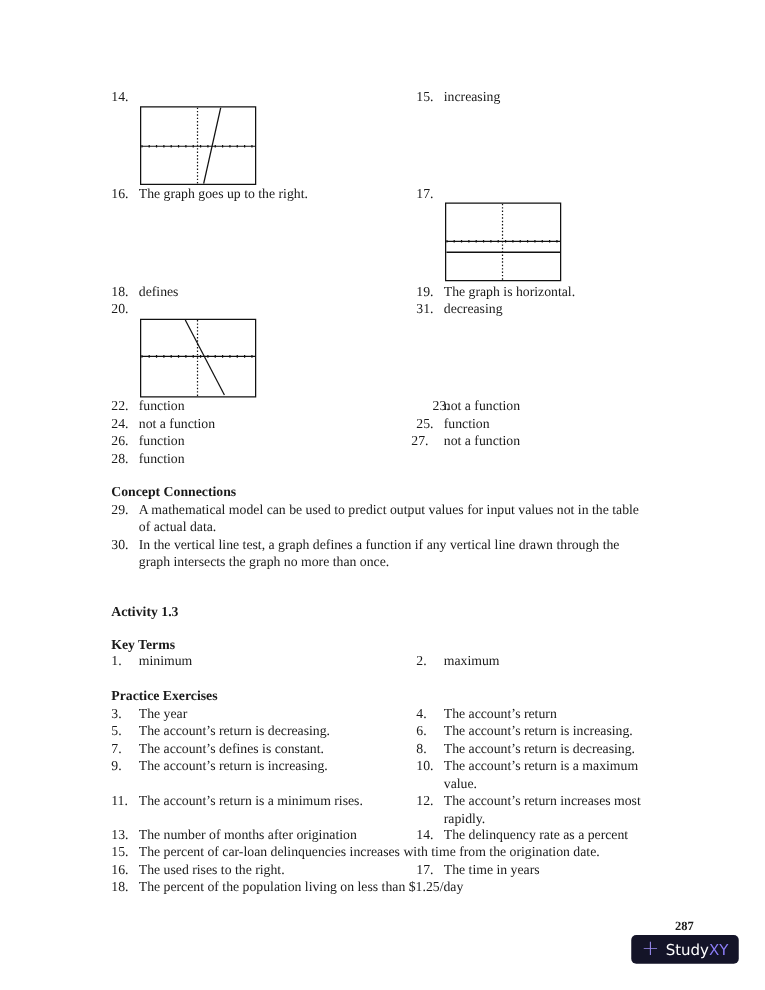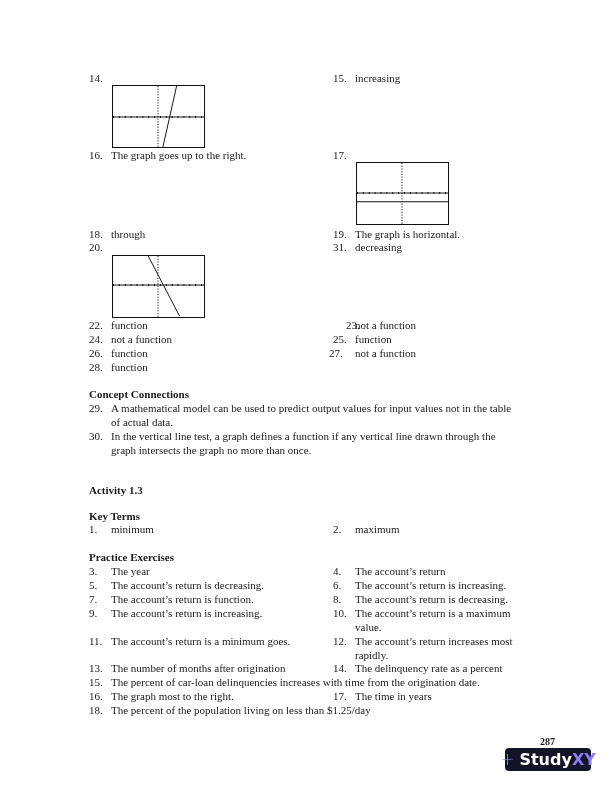--- a/index.html
+++ b/index.html
@@ -8,21 +8,21 @@
   .abs { position: absolute; white-space: nowrap; line-height: 14px; }
   .num { position: absolute; line-height: 14px; }
   .txt { position: absolute; line-height: 14px; white-space: nowrap; text-align: right; }
   .bold { font-weight: bold; }
   .graph { position: absolute; width: 93px; height: 63px; border: 1px solid #111; box-sizing: border-box; background: #fff; }
   .graph svg { position: absolute; left: 0; top: 0; width: 100%; height: 100%; }
   .page-number { position: absolute; left: 540px; top: 736px; font-weight: bold; font-size: 10px; }
   .badge { position: absolute; left: 505px; top: 748px; width: 86px; height: 23px; background: #141428;
            border-radius: 4px; display: flex; align-items: center; justify-content: center; gap: 5px; }
   .badge .plus { color: #9b8cf2; font-family: "DejaVu Sans", sans-serif; font-size: 17px; line-height: 17px; font-weight: 300; }
-  .badge .brand { font-family: "DejaVu Sans", sans-serif; font-weight: bold; font-size: 16px; color: #ffffff; }
+  .badge .brand { font-family: "DejaVu Sans", sans-serif; font-weight: normal; font-size: 12px; color: #ffffff; }
   .badge .brand .xy { color: #8b7cf6; }
 </style>
 </head>
 <body>
 
 <span class="num" style="left:89px;top:71px">14.</span>
 <div class="graph" style="left:112px;top:85px">
   <svg viewBox="0 0 93 63" preserveAspectRatio="none">
     <line x1="0" y1="32" x2="93" y2="32" stroke="#111" stroke-width="1"></line>
     <line x1="0" y1="32" x2="93" y2="32" stroke="#111" stroke-width="2.2" stroke-dasharray="1 5"></line>
@@ -39,21 +39,21 @@
 <div class="graph" style="left:356px;top:162px">
   <svg viewBox="0 0 93 63" preserveAspectRatio="none">
     <line x1="0" y1="31" x2="93" y2="31" stroke="#111" stroke-width="1"></line>
     <line x1="0" y1="31" x2="93" y2="31" stroke="#111" stroke-width="2.2" stroke-dasharray="1 5"></line>
     <line x1="46" y1="0" x2="46" y2="63" stroke="#111" stroke-width="1" stroke-dasharray="1.2 1.6"></line>
     <line x1="0" y1="40" x2="93" y2="40" stroke="#111" stroke-width="1.2"></line>
   </svg>
 </div>
 
 <span class="num" style="left:89px;top:227px">18.</span>
-<span class="txt" style="left:111px;top:227px">through</span>
+<span class="txt" style="left:111px;top:227px">defines</span>
 <span class="num" style="left:333px;top:227px">19.</span>
 <span class="txt" style="left:355px;top:227px">The graph is horizontal.</span>
 
 <span class="num" style="left:89px;top:240px">20.</span>
 <div class="graph" style="left:112px;top:255px">
   <svg viewBox="0 0 93 63" preserveAspectRatio="none">
     <line x1="0" y1="30" x2="93" y2="30" stroke="#111" stroke-width="1"></line>
     <line x1="0" y1="30" x2="93" y2="30" stroke="#111" stroke-width="2.2" stroke-dasharray="1 5"></line>
     <line x1="46" y1="0" x2="46" y2="63" stroke="#111" stroke-width="1" stroke-dasharray="1.2 1.6"></line>
     <line x1="36" y1="0" x2="68" y2="62" stroke="#111" stroke-width="1"></line>
@@ -102,46 +102,46 @@
 <span class="txt" style="left:111px;top:564px">The year</span>
 <span class="num" style="left:333px;top:564px">4.</span>
 <span class="txt" style="left:355px;top:564px">The account’s return</span>
 
 <span class="num" style="left:89px;top:578px">5.</span>
 <span class="txt" style="left:111px;top:578px">The account’s return is decreasing.</span>
 <span class="num" style="left:333px;top:578px">6.</span>
 <span class="txt" style="left:355px;top:578px">The account’s return is increasing.</span>
 
 <span class="num" style="left:89px;top:592px">7.</span>
-<span class="txt" style="left:111px;top:592px">The account’s return is function.</span>
+<span class="txt" style="left:111px;top:592px">The account’s defines is constant.</span>
 <span class="num" style="left:333px;top:592px">8.</span>
 <span class="txt" style="left:355px;top:592px">The account’s return is decreasing.</span>
 
 <span class="num" style="left:89px;top:606px">9.</span>
 <span class="txt" style="left:111px;top:606px">The account’s return is increasing.</span>
 <span class="num" style="left:333px;top:606px">10.</span>
 <span class="txt" style="left:355px;top:606px">The account’s return is a maximum</span>
 <span class="txt" style="left:355px;top:620px">value.</span>
 
 <span class="num" style="left:89px;top:634px">11.</span>
-<span class="txt" style="left:111px;top:634px">The account’s return is a minimum goes.</span>
+<span class="txt" style="left:111px;top:634px">The account’s return is a minimum rises.</span>
 <span class="num" style="left:333px;top:634px">12.</span>
 <span class="txt" style="left:355px;top:634px">The account’s return increases most</span>
 <span class="txt" style="left:355px;top:648px">rapidly.</span>
 
 <span class="num" style="left:89px;top:661px">13.</span>
 <span class="txt" style="left:111px;top:661px">The number of months after origination</span>
 <span class="num" style="left:333px;top:661px">14.</span>
 <span class="txt" style="left:355px;top:661px">The delinquency rate as a percent</span>
 
 <span class="num" style="left:89px;top:675px">15.</span>
 <span class="txt" style="left:111px;top:675px">The percent of car-loan delinquencies increases with time from the origination date.</span>
 
 <span class="num" style="left:89px;top:689px">16.</span>
-<span class="txt" style="left:111px;top:689px">The graph most to the right.</span>
+<span class="txt" style="left:111px;top:689px">The used rises to the right.</span>
 <span class="num" style="left:333px;top:689px">17.</span>
 <span class="txt" style="left:355px;top:689px">The time in years</span>
 
 <span class="num" style="left:89px;top:703px">18.</span>
 <span class="txt" style="left:111px;top:703px">The percent of the population living on less than $1.25/day</span>
 
 <span class="page-number">287</span>
 <div class="badge">
   <span class="plus">+</span>
   <span class="brand"><span>Study</span><span class="xy">XY</span></span>

